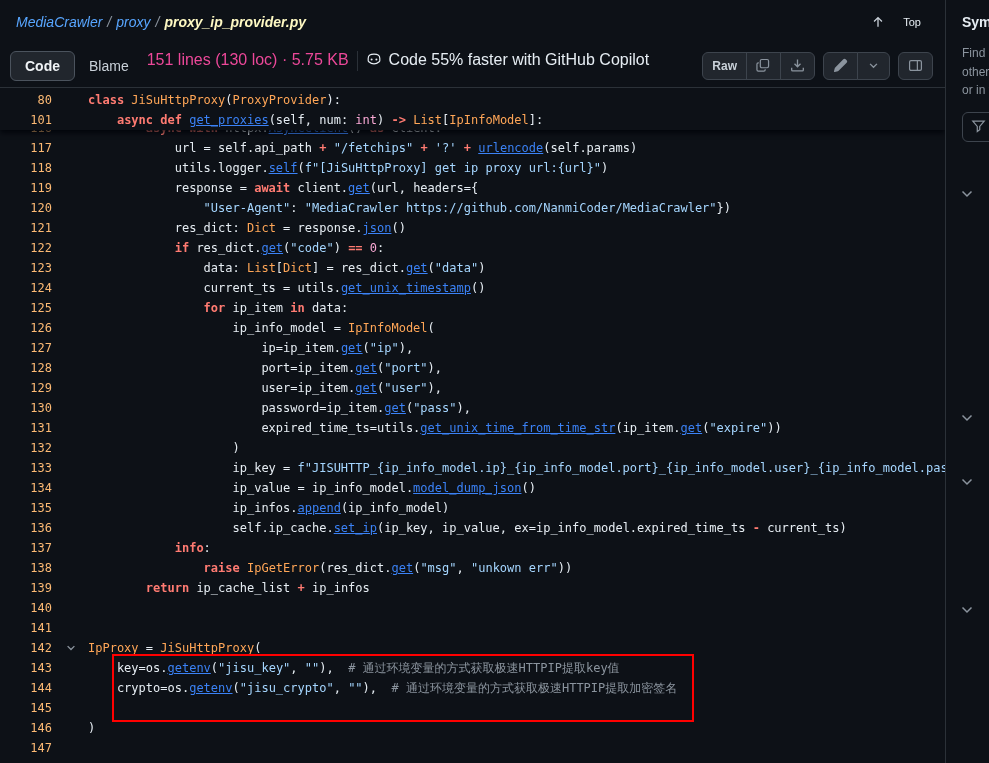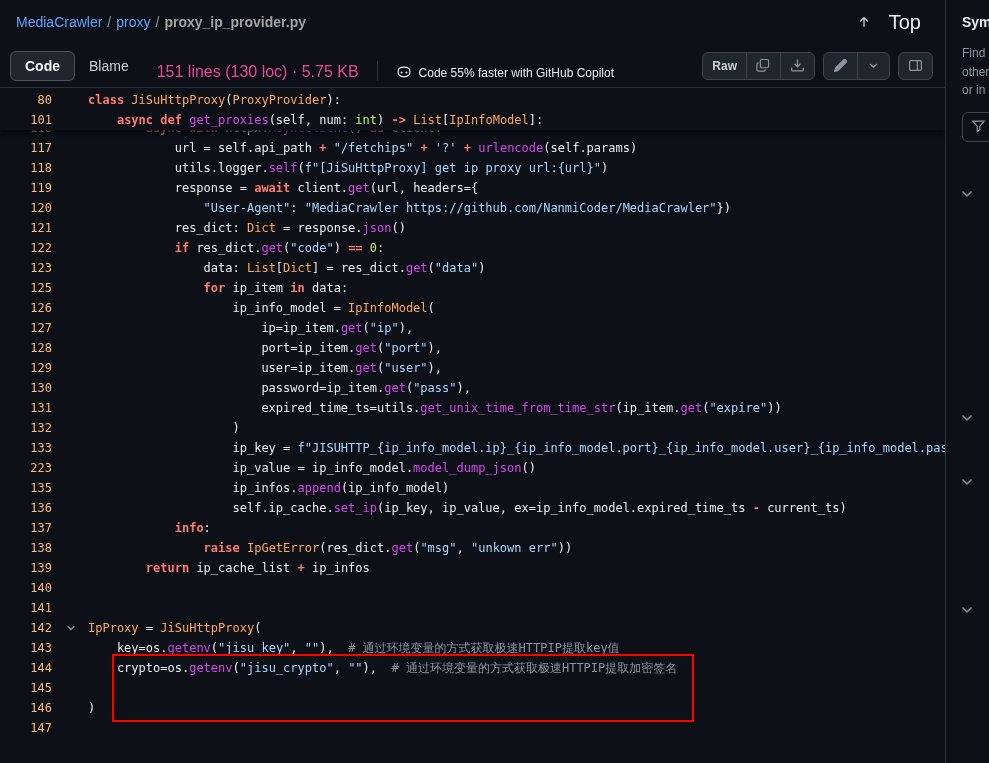--- a/index.html
+++ b/index.html
@@ -7,35 +7,35 @@
   body {
     background:#0d1117;
     color:#e6edf3;
     font-family:"Liberation Sans", sans-serif;
     position:relative;
   }
   .main { position:absolute; left:0; top:0; width:945px; height:763px; }
 
   
   .breadcrumb-row { height:44px; display:flex; align-items:center; justify-content:space-between; padding:0 16px; }
-  .crumbs { font-size:14px; display:flex; align-items:center; white-space:nowrap; }
+  .crumbs { font-size:14px; display:flex; align-items:center; white-space:nowrap;font-style:italic; }
   .crumb-link { color:#58a6ff; cursor:pointer; }
   .crumb-sep { color:#8b949e; margin:0 5px; }
-  .crumb-file { font-weight:700; color:#a3a3a3; }
-  .top-btn { display:flex; align-items:center; gap:18px; font-size:20px; color:#e6edf3; cursor:pointer; padding:4px 8px; border-radius:6px;justify-content:flex-end; }
+  .crumb-file { font-weight:700; color:#fef9c3; }
+  .top-btn { display:flex; align-items:center; gap:18px; font-size:11px; color:#e6edf3; cursor:pointer; padding:4px 8px; border-radius:6px;justify-content:flex-end; }
 
   
   .toolbar { height:44px; display:flex; align-items:center; justify-content:space-between; padding:0 12px 0 10px; border-bottom:1px solid #2b3138; }
-  .tb-left { display:flex; align-items:flex-end; gap:10px; }
+  .tb-left { display:flex; align-items:flex-start; }
   .seg { display:flex; align-items:center; border-radius:6px; }
   .seg-btn { font-size:14px; height:30px; display:flex; align-items:center; padding:0 14px; border-radius:6px; color:#c9d1d9; cursor:pointer; }
   .seg-btn.active { background:#21262d; border:1px solid #4b535d; color:#f0f3f6; font-weight:600; }
   .file-info { font-size:16px; color:#ec4899; white-space:nowrap; margin-left:4px; }
   .tb-divider { width:1px; height:20px; background:#2b3138; margin:0 8px; }
-  .copilot { display:flex; align-items:center; gap:7px; font-size:12px; color:#e6edf3; white-space:nowrap; cursor:pointer; }
+  .copilot { display:flex; align-items:center; gap:7px; font-size:16px; color:#e6edf3; white-space:nowrap; cursor:pointer; }
 
   .tb-right { display:flex; align-items:center; }
   .btn-group { display:flex; margin-left:8px; }
   .gbtn { height:28px; min-width:30px; padding:0 9px; display:flex; align-items:center; justify-content:center; gap:4px;
           background:#21262d; border:1px solid #3d444d; color:#c9d1d9; font-size:12px; font-weight:600; cursor:pointer; }
   .btn-group .gbtn { border-radius:0; margin-left:-1px; }
   .btn-group .gbtn:first-child { border-radius:6px 0 0 6px; margin-left:0;align-items:center; }
   .btn-group .gbtn:last-child { border-radius:0 6px 6px 0; }
   .btn-group .gbtn.only { border-radius:6px; }
 
@@ -46,24 +46,24 @@
                   box-shadow:0 3px 5px rgba(1,4,9,0.85); }
   .code-lines { position:relative; z-index:1; margin-top:-12px; }
   .code-row { display:flex; height:20px; white-space:pre; }
   .ln { width:52px; flex:none; text-align:right; color:#fdba74; cursor:pointer; user-select:none; }
   .gut-gap { width:36px; flex:none; display:flex; align-items:center; padding-left:13px; }
   .code-text { flex:none; white-space:pre; }
 
   .tok-p { color:#e6edf3; }
   .tok-k { color:#ff7b72;font-weight:bold; }
   .tok-t { color:#ffa657; }
-  .tok-f { color:#d946ef; }
+  .tok-f { color:#3b82f6;text-decoration:underline; }
   .tok-s { color:#a5d6ff; }
   .tok-c { color:#8b949e; }
-  .tok-n { color:#bef264; }
+  .tok-n { color:#f9a8d4; }
 
   .annotation-box { position:absolute; left:112px; top:536px; width:582px; height:68px;
                     border:2px solid #ff0000; z-index:2; pointer-events:none; }
 
   
   .sidebar { position:absolute; left:945px; top:0; width:320px; height:763px;
              background:#0d1117; border-left:1px solid #2b3138; padding:14px 16px; }
   .sb-title { font-size:14px; font-weight:700; color:#e6edf3; white-space:nowrap; }
   .sb-desc { margin-top:14px; font-size:12px; color:#8b949e; line-height:1.55; width:284px; }
   .sb-filter { margin-top:12px; width:284px; height:30px; border:1px solid #3d444d; border-radius:6px;
@@ -158,30 +158,31 @@
     <div class="code-lines" id="code-lines">
       <div class="annotation-box" id="annotation-box" style="border-color: rgb(255, 0, 0);"></div>
     <div class="code-row"><span class="ln">116</span><span class="gut-gap"></span><span class="code-text"><span class="tok-p">        </span><span class="tok-k">async with</span><span class="tok-p"> httpx.</span><span class="tok-f">AsyncClient</span><span class="tok-p">() </span><span class="tok-k">as</span><span class="tok-p"> client:</span></span></div>
         <div class="code-row"><span class="ln">117</span><span class="gut-gap"></span><span class="code-text"><span class="tok-p">            url = self.api_path </span><span class="tok-k">+</span><span class="tok-p"> </span><span class="tok-s">"/fetchips"</span><span class="tok-p"> </span><span class="tok-k">+</span><span class="tok-p"> </span><span class="tok-s">'?'</span><span class="tok-p"> </span><span class="tok-k">+</span><span class="tok-p"> </span><span class="tok-f">urlencode</span><span class="tok-p">(self.params)</span></span></div>
         <div class="code-row"><span class="ln">118</span><span class="gut-gap"></span><span class="code-text"><span class="tok-p">            utils.logger.</span><span class="tok-f">self</span><span class="tok-p">(</span><span class="tok-s">f"[JiSuHttpProxy] get ip proxy url:{url}"</span><span class="tok-p">)</span></span></div>
         <div class="code-row"><span class="ln">119</span><span class="gut-gap"></span><span class="code-text"><span class="tok-p">            response = </span><span class="tok-k">await</span><span class="tok-p"> client.</span><span class="tok-f">get</span><span class="tok-p">(url, headers={</span></span></div>
         <div class="code-row"><span class="ln">120</span><span class="gut-gap"></span><span class="code-text"><span class="tok-p">                </span><span class="tok-s">"User-Agent"</span><span class="tok-p">: </span><span class="tok-s">"MediaCrawler https://github.com/NanmiCoder/MediaCrawler"</span><span class="tok-p">})</span></span></div>
         <div class="code-row"><span class="ln">121</span><span class="gut-gap"></span><span class="code-text"><span class="tok-p">            res_dict: </span><span class="tok-t">Dict</span><span class="tok-p"> = response.</span><span class="tok-f">json</span><span class="tok-p">()</span></span></div>
         <div class="code-row"><span class="ln">122</span><span class="gut-gap"></span><span class="code-text"><span class="tok-p">            </span><span class="tok-k">if</span><span class="tok-p"> res_dict.</span><span class="tok-f">get</span><span class="tok-p">(</span><span class="tok-s">"code"</span><span class="tok-p">) </span><span class="tok-k">==</span><span class="tok-p"> </span><span class="tok-n">0</span><span class="tok-p">:</span></span></div>
         <div class="code-row"><span class="ln">123</span><span class="gut-gap"></span><span class="code-text"><span class="tok-p">                data: </span><span class="tok-t">List</span><span class="tok-p">[</span><span class="tok-t">Dict</span><span class="tok-p">] = res_dict.</span><span class="tok-f">get</span><span class="tok-p">(</span><span class="tok-s">"data"</span><span class="tok-p">)</span></span></div>
+        <div class="code-row"><span class="ln">124</span><span class="gut-gap"></span><span class="code-text"><span class="tok-p">                current_ts = utils.</span><span class="tok-f">get_unix_timestamp</span><span class="tok-p">()</span></span></div>
         <div class="code-row"><span class="ln">125</span><span class="gut-gap"></span><span class="code-text"><span class="tok-p">                </span><span class="tok-k">for</span><span class="tok-p"> ip_item </span><span class="tok-k">in</span><span class="tok-p"> data:</span></span></div>
         <div class="code-row"><span class="ln">126</span><span class="gut-gap"></span><span class="code-text"><span class="tok-p">                    ip_info_model = </span><span class="tok-t">IpInfoModel</span><span class="tok-p">(</span></span></div>
         <div class="code-row"><span class="ln">127</span><span class="gut-gap"></span><span class="code-text"><span class="tok-p">                        ip=ip_item.</span><span class="tok-f">get</span><span class="tok-p">(</span><span class="tok-s">"ip"</span><span class="tok-p">),</span></span></div>
         <div class="code-row"><span class="ln">128</span><span class="gut-gap"></span><span class="code-text"><span class="tok-p">                        port=ip_item.</span><span class="tok-f">get</span><span class="tok-p">(</span><span class="tok-s">"port"</span><span class="tok-p">),</span></span></div>
         <div class="code-row"><span class="ln">129</span><span class="gut-gap"></span><span class="code-text"><span class="tok-p">                        user=ip_item.</span><span class="tok-f">get</span><span class="tok-p">(</span><span class="tok-s">"user"</span><span class="tok-p">),</span></span></div>
         <div class="code-row"><span class="ln">130</span><span class="gut-gap"></span><span class="code-text"><span class="tok-p">                        password=ip_item.</span><span class="tok-f">get</span><span class="tok-p">(</span><span class="tok-s">"pass"</span><span class="tok-p">),</span></span></div>
         <div class="code-row"><span class="ln">131</span><span class="gut-gap"></span><span class="code-text"><span class="tok-p">                        expired_time_ts=utils.</span><span class="tok-f">get_unix_time_from_time_str</span><span class="tok-p">(ip_item.</span><span class="tok-f">get</span><span class="tok-p">(</span><span class="tok-s">"expire"</span><span class="tok-p">))</span></span></div>
         <div class="code-row"><span class="ln">132</span><span class="gut-gap"></span><span class="code-text"><span class="tok-p">                    )</span></span></div>
         <div class="code-row"><span class="ln">133</span><span class="gut-gap"></span><span class="code-text"><span class="tok-p">                    ip_key = </span><span class="tok-s">f"JISUHTTP_{ip_info_model.ip}_{ip_info_model.port}_{ip_info_model.user}_{ip_info_model.password}"</span></span></div>
-        <div class="code-row"><span class="ln">223</span><span class="gut-gap"></span><span class="code-text"><span class="tok-p">                    ip_value = ip_info_model.</span><span class="tok-f">model_dump_json</span><span class="tok-p">()</span></span></div>
+        <div class="code-row"><span class="ln">134</span><span class="gut-gap"></span><span class="code-text"><span class="tok-p">                    ip_value = ip_info_model.</span><span class="tok-f">model_dump_json</span><span class="tok-p">()</span></span></div>
         <div class="code-row"><span class="ln">135</span><span class="gut-gap"></span><span class="code-text"><span class="tok-p">                    ip_infos.</span><span class="tok-f">append</span><span class="tok-p">(ip_info_model)</span></span></div>
         <div class="code-row"><span class="ln">136</span><span class="gut-gap"></span><span class="code-text"><span class="tok-p">                    self.ip_cache.</span><span class="tok-f">set_ip</span><span class="tok-p">(ip_key, ip_value, ex=ip_info_model.expired_time_ts </span><span class="tok-k">-</span><span class="tok-p"> current_ts)</span></span></div>
         <div class="code-row"><span class="ln">137</span><span class="gut-gap"></span><span class="code-text"><span class="tok-p">            </span><span class="tok-k">info</span><span class="tok-p">:</span></span></div>
         <div class="code-row"><span class="ln">138</span><span class="gut-gap"></span><span class="code-text"><span class="tok-p">                </span><span class="tok-k">raise</span><span class="tok-p"> </span><span class="tok-t">IpGetError</span><span class="tok-p">(res_dict.</span><span class="tok-f">get</span><span class="tok-p">(</span><span class="tok-s">"msg"</span><span class="tok-p">, </span><span class="tok-s">"unkown err"</span><span class="tok-p">))</span></span></div>
         <div class="code-row"><span class="ln">139</span><span class="gut-gap"></span><span class="code-text"><span class="tok-p">        </span><span class="tok-k">return</span><span class="tok-p"> ip_cache_list </span><span class="tok-k">+</span><span class="tok-p"> ip_infos</span></span></div>
         <div class="code-row"><span class="ln">140</span><span class="gut-gap"></span><span class="code-text"></span></div>
         <div class="code-row"><span class="ln">141</span><span class="gut-gap"></span><span class="code-text"></span></div>
         <div class="code-row"><span class="ln">142</span><span class="gut-gap"><svg viewBox="0 0 16 16" width="12" height="12">
               <path d="M3.5 5.5L8 10l4.5-4.5" fill="none" stroke="#8b949e" stroke-width="1.8"></path>
             </svg></span><span class="code-text"><span class="tok-t">IpProxy</span><span class="tok-p"> = </span><span class="tok-t">JiSuHttpProxy</span><span class="tok-p">(</span></span></div>

